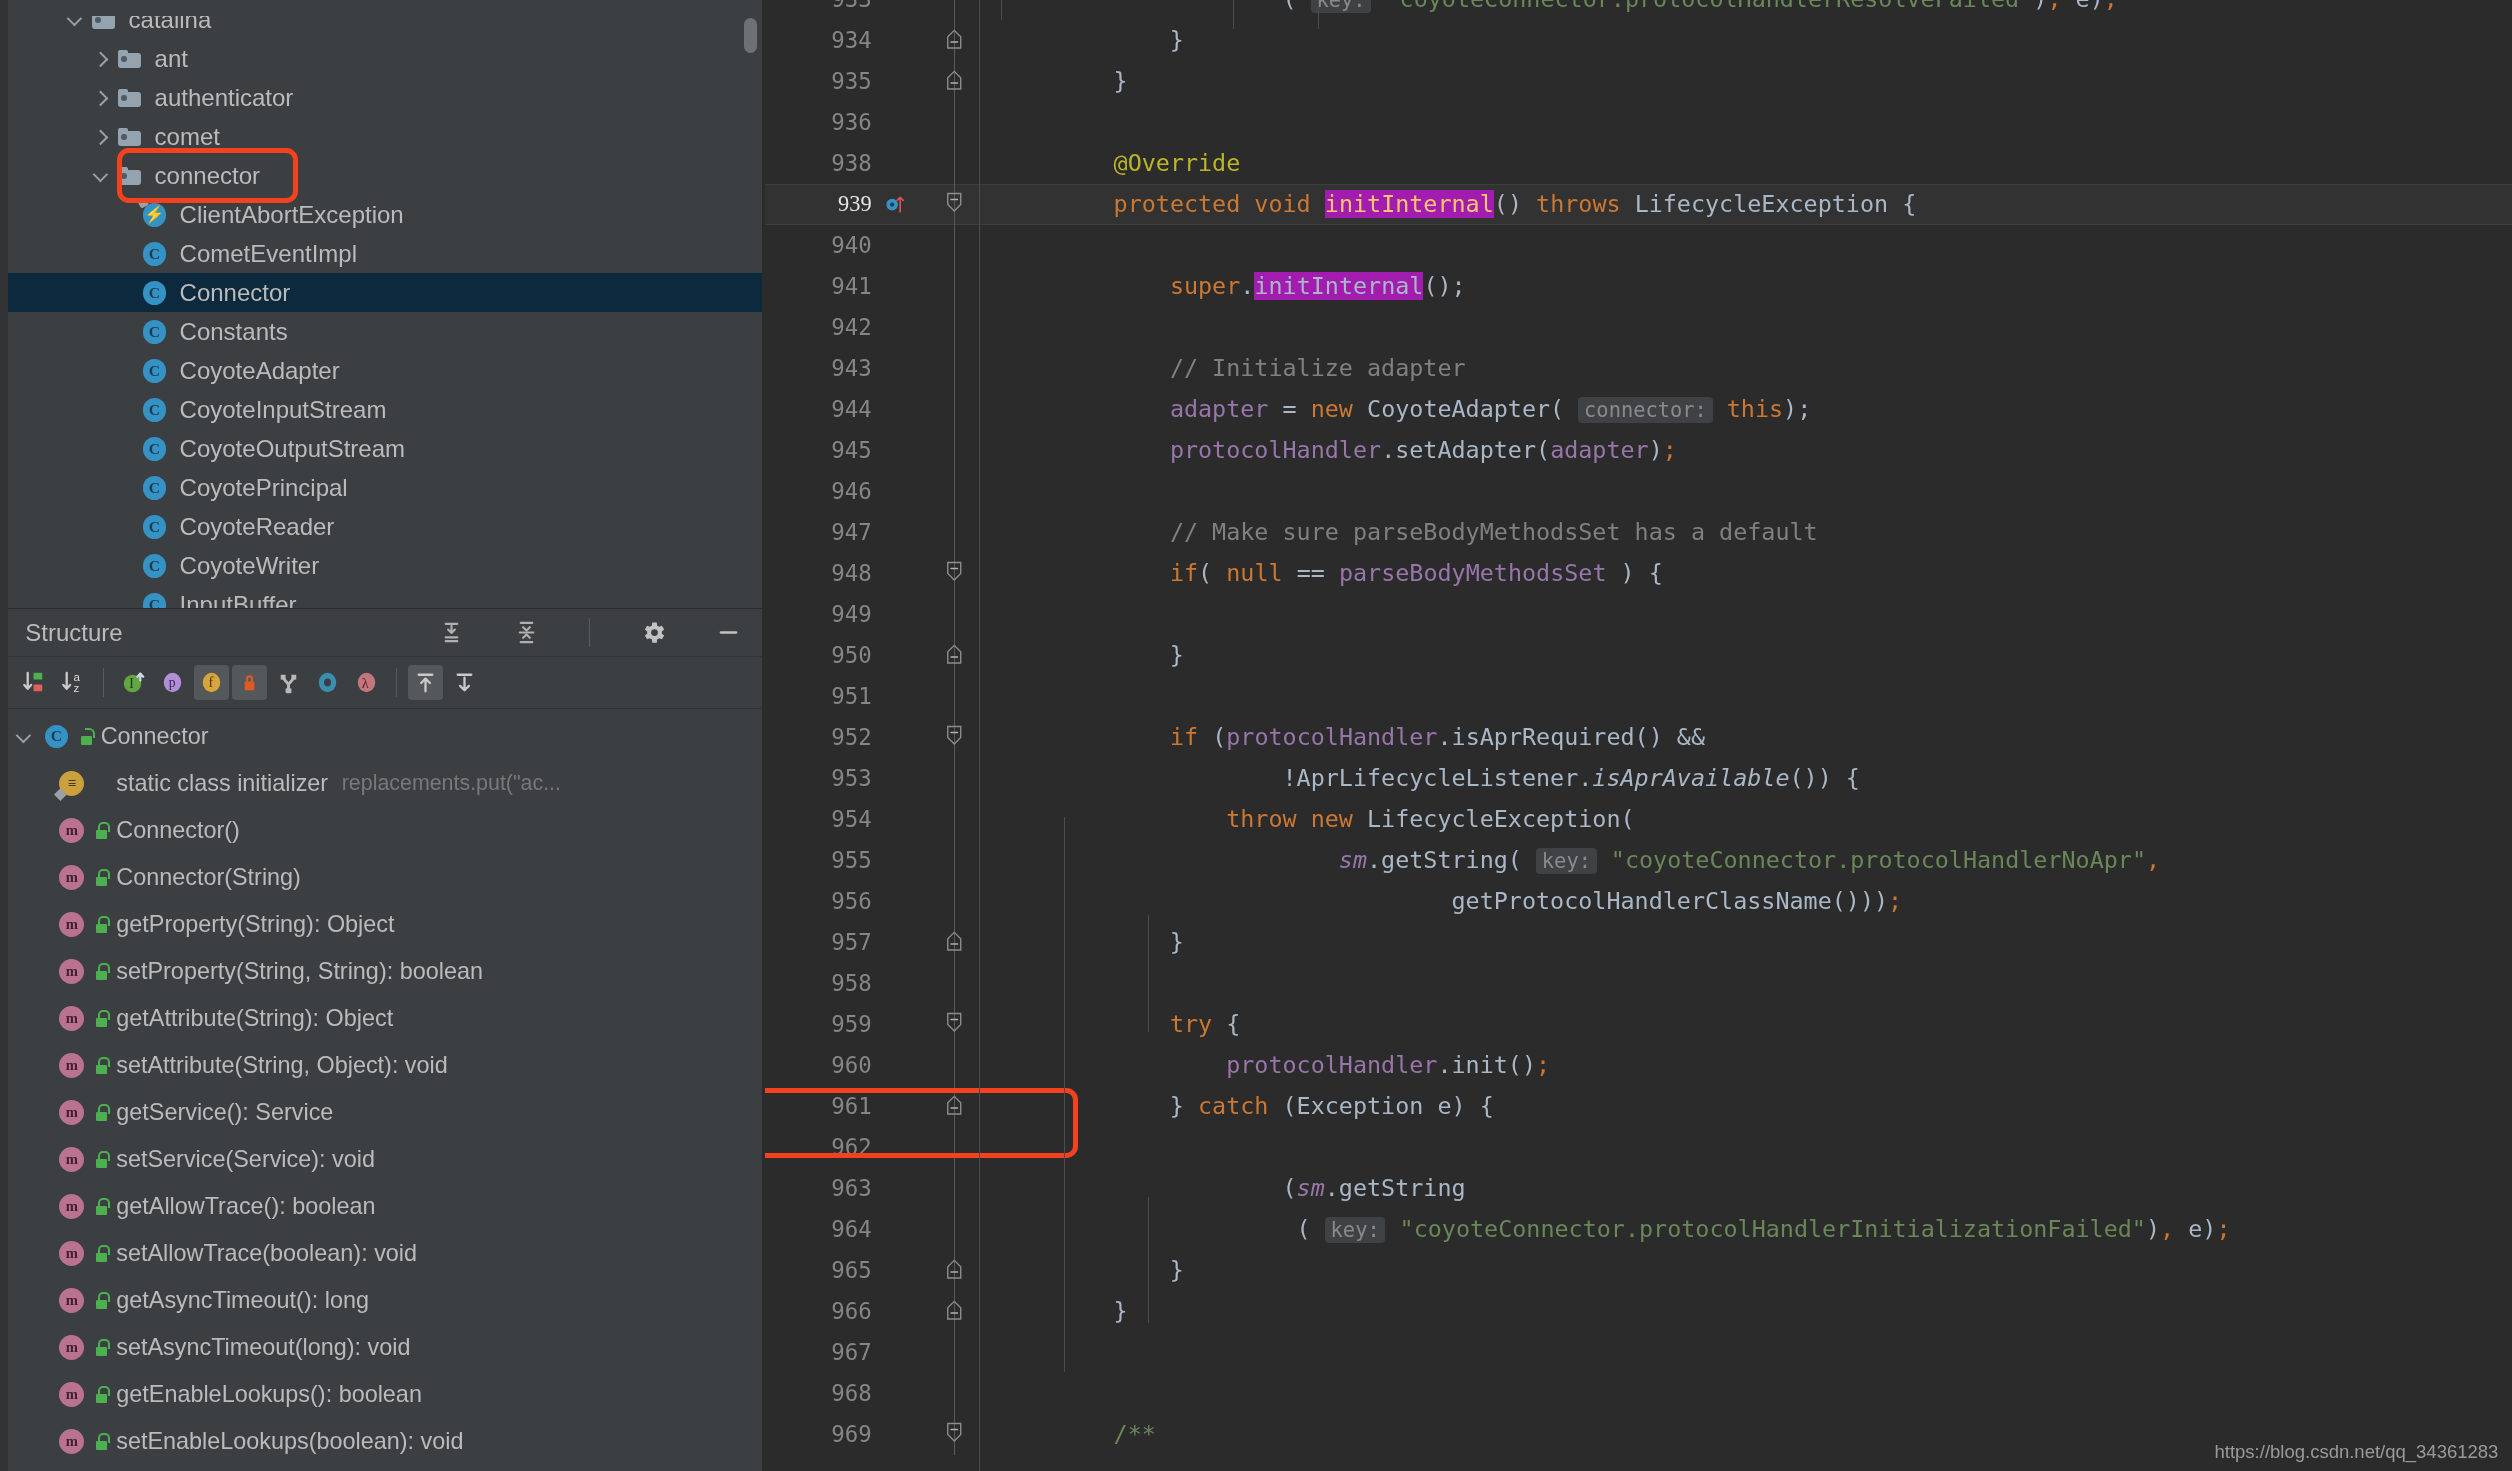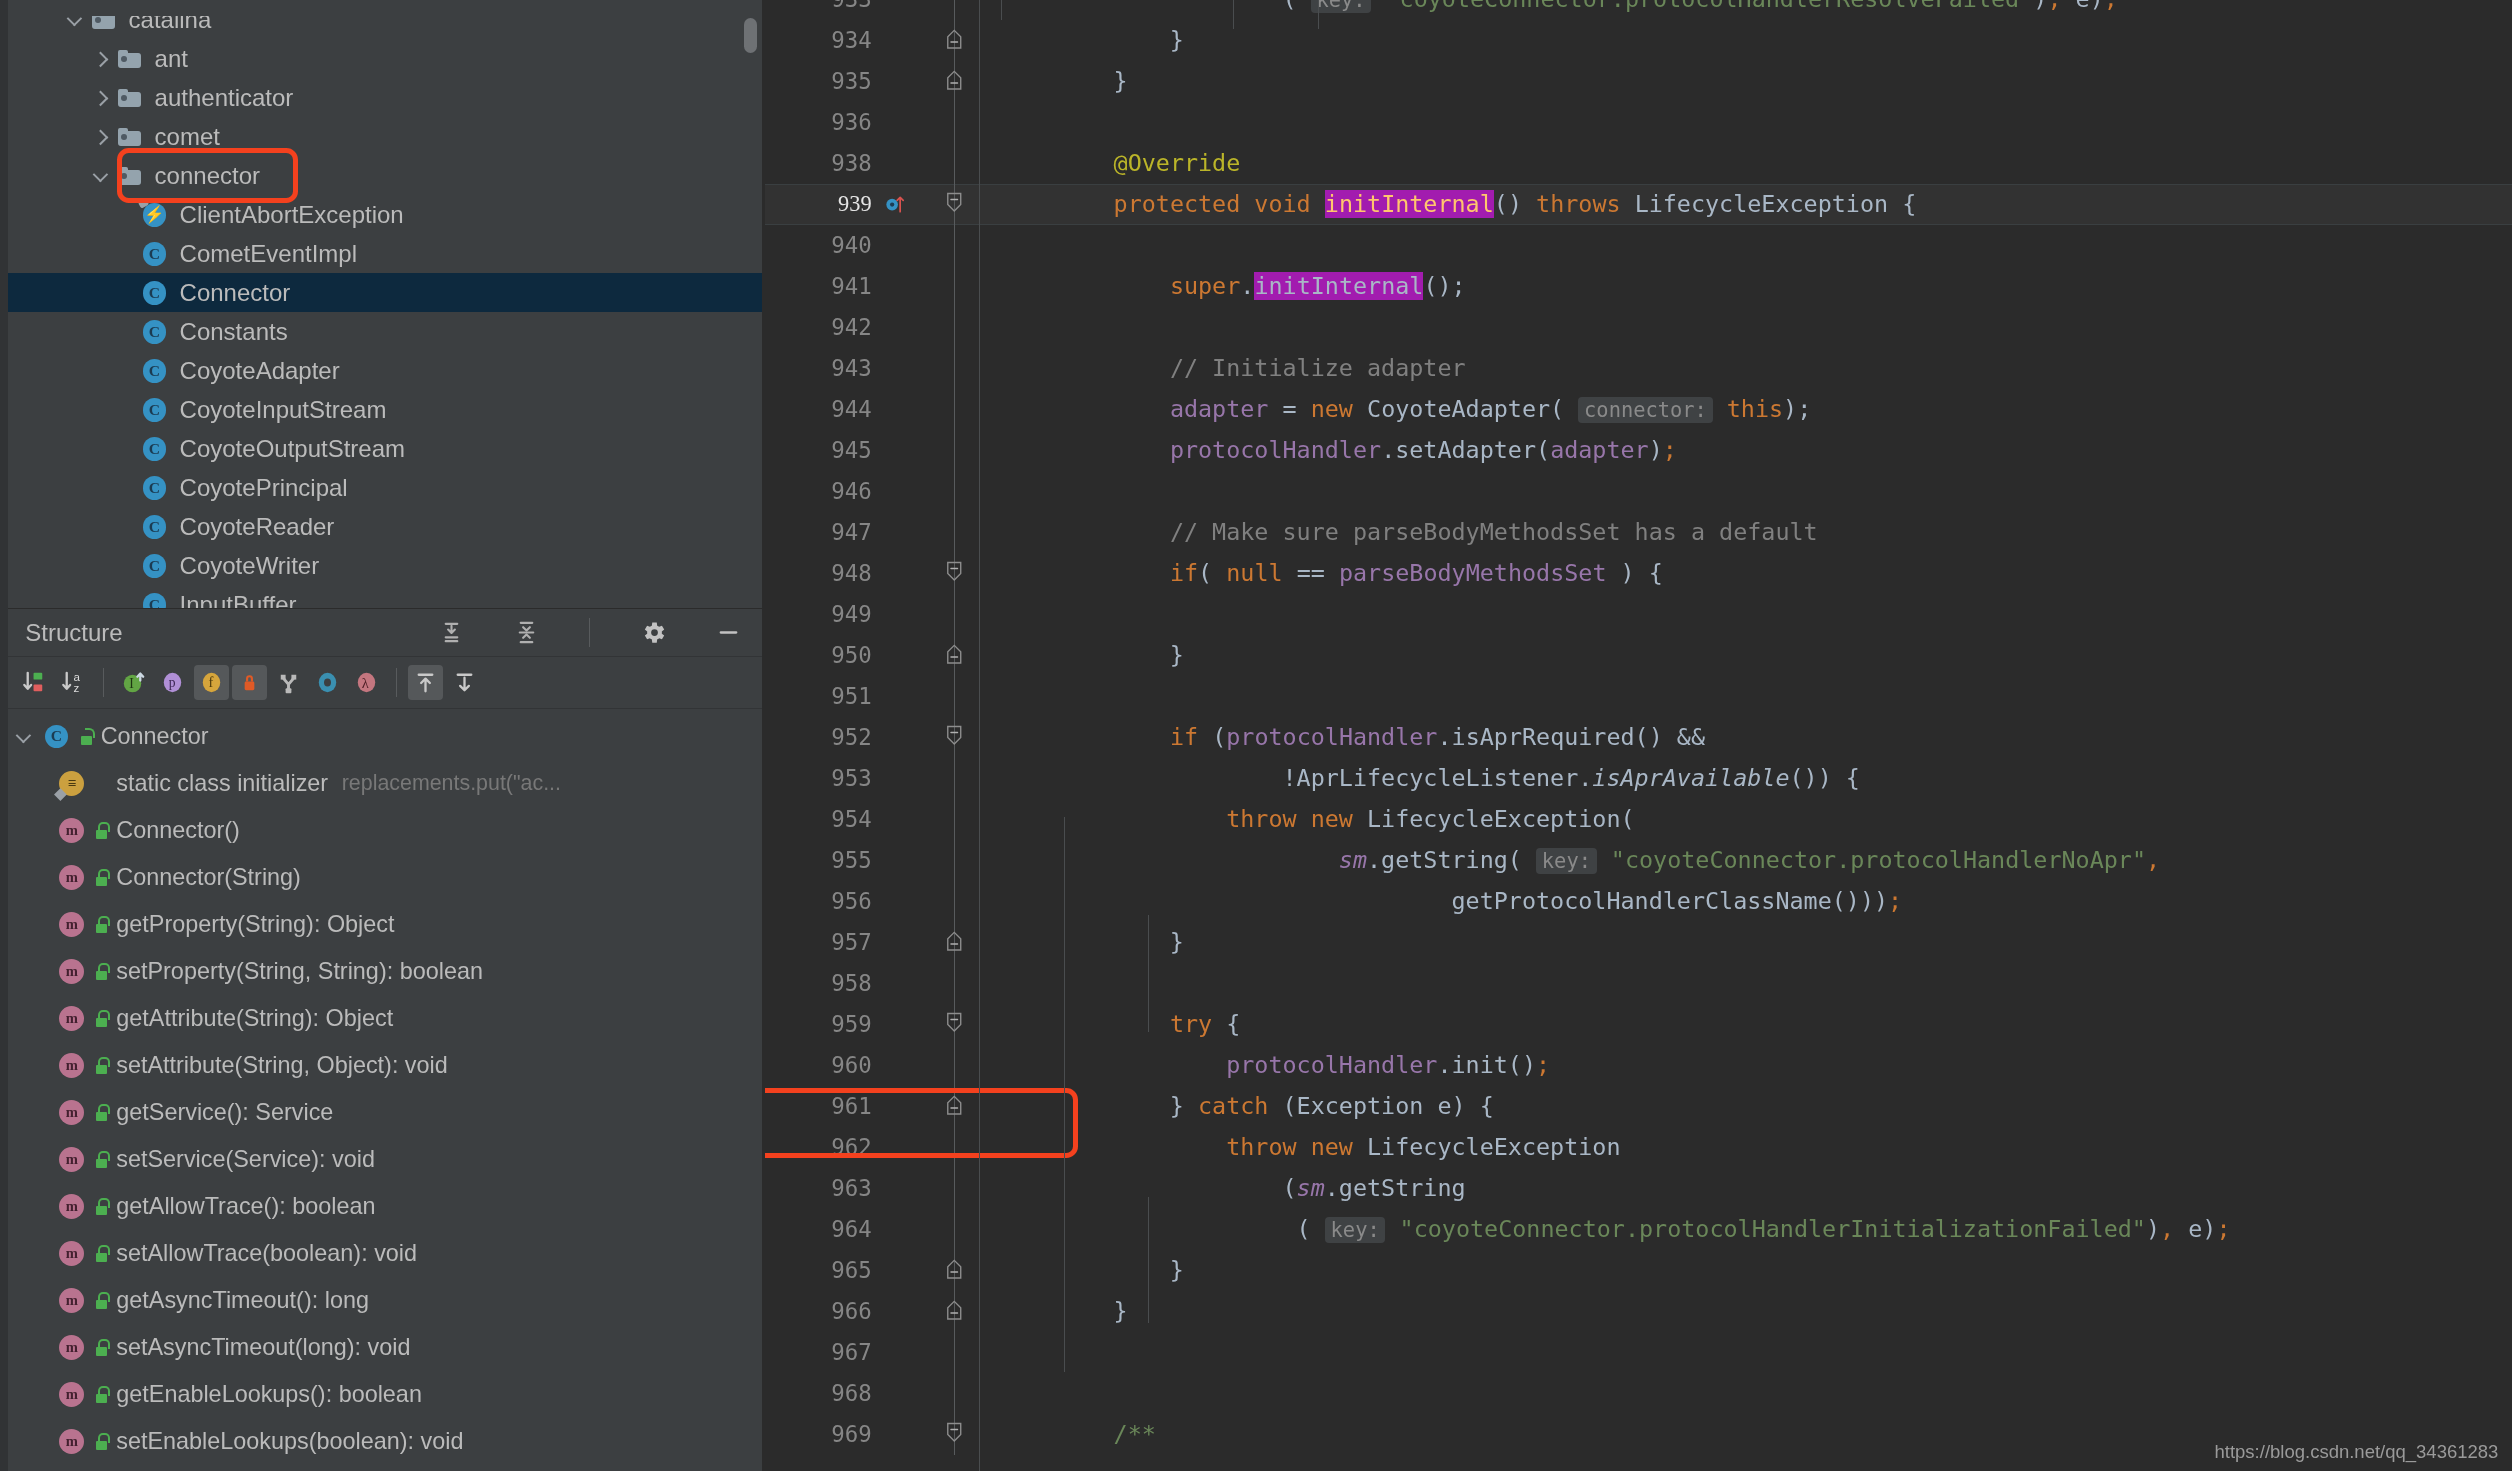--- a/index.html
+++ b/index.html
@@ -936,21 +936,20 @@
             </svg>
           </span>
           <span class="code">            } <span class="kw">catch</span> (Exception e) {</span>
         </div>
         <div class="ln-row">
           <span class="ln-num">962</span>
           <span class="gut-icons"></span>
           <span class="gut-fold">
             <span class="foldline" style="left:23.4px;"></span>
           </span>
-          <span class="code">                <span class="kw">throw new </span>LifecycleException</span>
         </div>
         <div class="ln-row">
           <span class="ln-num">963</span>
           <span class="gut-icons"></span>
           <span class="gut-fold">
             <span class="foldline" style="left:23.4px;"></span>
           </span>
           <span class="code">                    (<span class="sfld">sm</span>.getString</span>
         </div>
         <div class="ln-row">

